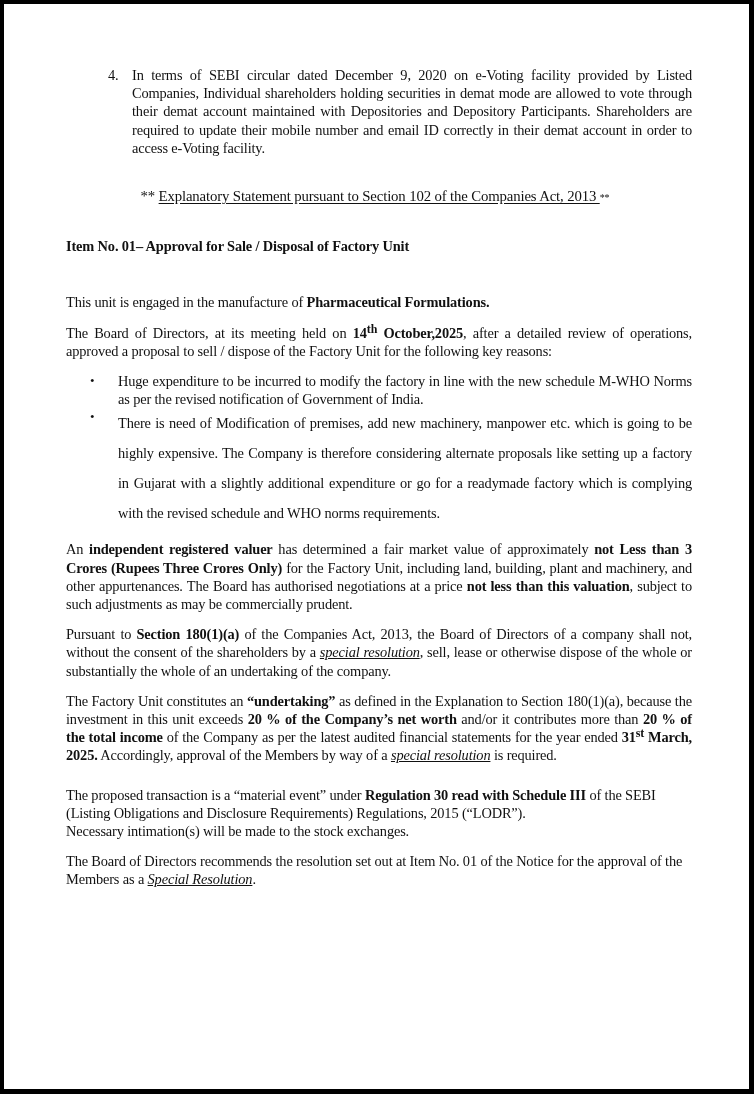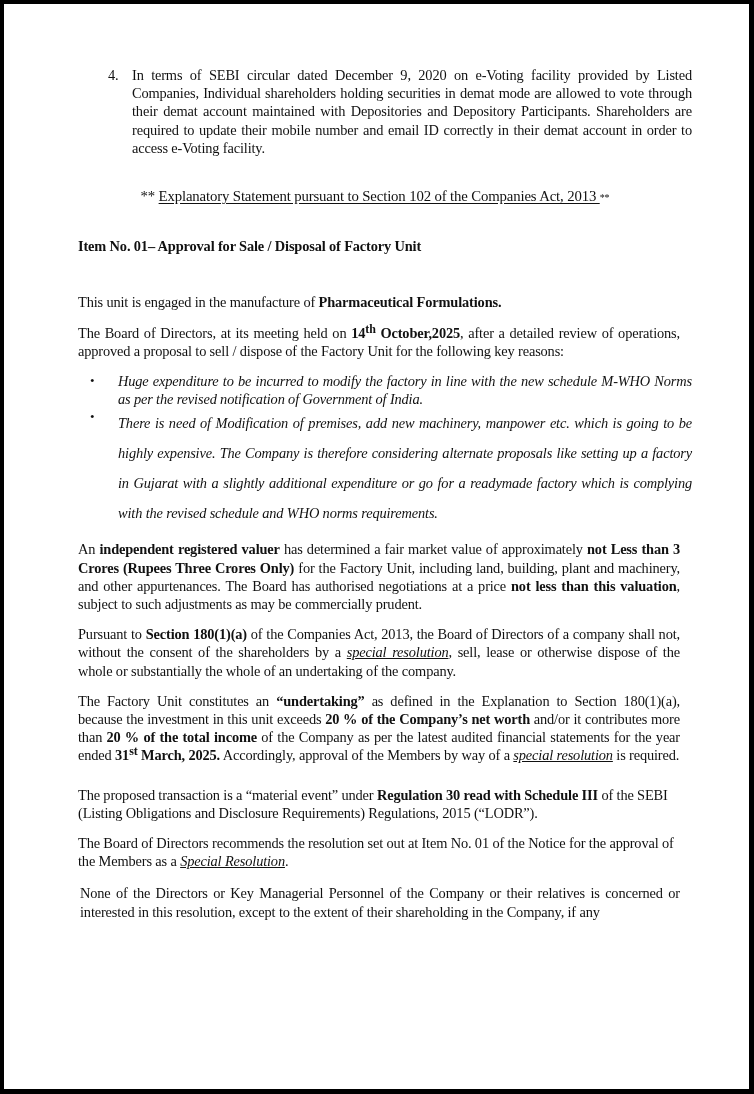--- a/index.html
+++ b/index.html
@@ -13,21 +13,21 @@
     box-sizing: border-box;
     border-top: 4px solid #000; border-left: 4px solid #000;
     border-right: 5px solid #000; border-bottom: 5px solid #000;
     background: #fff;
   }
   .content {
     position: absolute; left: 62px; top: 62px; width: 626px;
     font-size: 14.4px; line-height: 18.2px;
     letter-spacing: -0.15px;
   }
-  p { margin: 12px; }
+  p { margin: 0; }
   .j { text-align: justify; }
   b { font-weight: bold; }
   i { font-style: italic; text-decoration: underline; }
   sup { font-size: 12px; line-height: 0; vertical-align: 5px; font-weight: bold; }
 
   .num-item { display: flex; margin-left: 42px; }
   .num-item .num { width: 24px; flex: 0 0 24px; }
   .num-item .txt { flex: 1; text-align: justify; }
 
   .heading {
@@ -38,21 +38,21 @@
   .heading .star-r { font-size: 10px; }
 
   .item-title { font-weight: bold; margin-top: 30px; }
   .gap-20 { margin-top: 21px; }
   .gap-12 { margin-top: 12px; }
   .gap-39 { margin-top: 38px; }
 
   ul.reasons { list-style: none; margin: 12px 0 0 0; padding: 0; }
   ul.reasons li { display: flex; margin-left: 24px; }
   ul.reasons li .bullet { width: 28px; flex: 0 0 28px; font-size: 13px; }
-  ul.reasons li .btxt { flex: 1; text-align: justify; font-style: italic; }
+  ul.reasons li .btxt { flex: 1; text-align: justify; }
   ul.reasons li.l2 .btxt { line-height: 30px; }
 
   .indent-block { margin-left: 14px; margin-top: 14px; text-align: justify; }
 </style>
 </head>
 <body>
 
 <div class="page">
   <div class="content">
 
@@ -93,23 +93,22 @@
 
     <p class="gap-12 j">
       <span>Pursuant to </span><b>Section 180(1)(a)</b><span> of the Companies Act, 2013, the Board of Directors of a company shall not, without the consent of the shareholders by a </span><i>special resolution</i><span>, sell, lease or otherwise dispose of the whole or substantially the whole of an undertaking of the company.</span>
     </p>
 
     <p class="gap-12 j">
       <span>The Factory Unit constitutes an </span><b>“undertaking”</b><span> as defined in the Explanation to Section 180(1)(a), because the investment in this unit exceeds </span><b>20 % of the Company’s net worth</b><span> and/or it contributes more than </span><b>20 % of the total income</b><span> of the Company as per the latest audited financial statements for the year ended </span><b><span>31</span><sup>st</sup><span> March, 2025.</span></b><span> Accordingly, approval of the Members by way of a </span><i>special resolution</i><span> is required.</span>
     </p>
 
     <p class="gap-20">
-      <span>The proposed transaction is a “material event” under </span><b>Regulation 30 read with Schedule III</b><span> of the SEBI (Listing Obligations and Disclosure Requirements) Regulations, 2015 (“LODR”).</span><br>
+      <span>The proposed transaction is a “material event” under </span><b>Regulation 30 read with Schedule III</b><span> of the SEBI (Listing Obligations and Disclosure Requirements) Regulations, 2015 (“LODR”).</span><br><span>Necessary intimation(s) will be made to the stock exchanges.</span>
     </p>
 
     <p class="gap-12">
       <span>The Board of Directors recommends the resolution set out at Item No. 01 of the Notice for the approval of the Members as a </span><i>Special Resolution</i><span>.</span>
     </p>
 
-    <p class="indent-block">None of the Directors or Key Managerial Personnel of the Company or their relatives is concerned or interested in this resolution, except to the extent of their shareholding in the Company, if any</p>
 
   </div>
 </div>
 
 </body></html>

